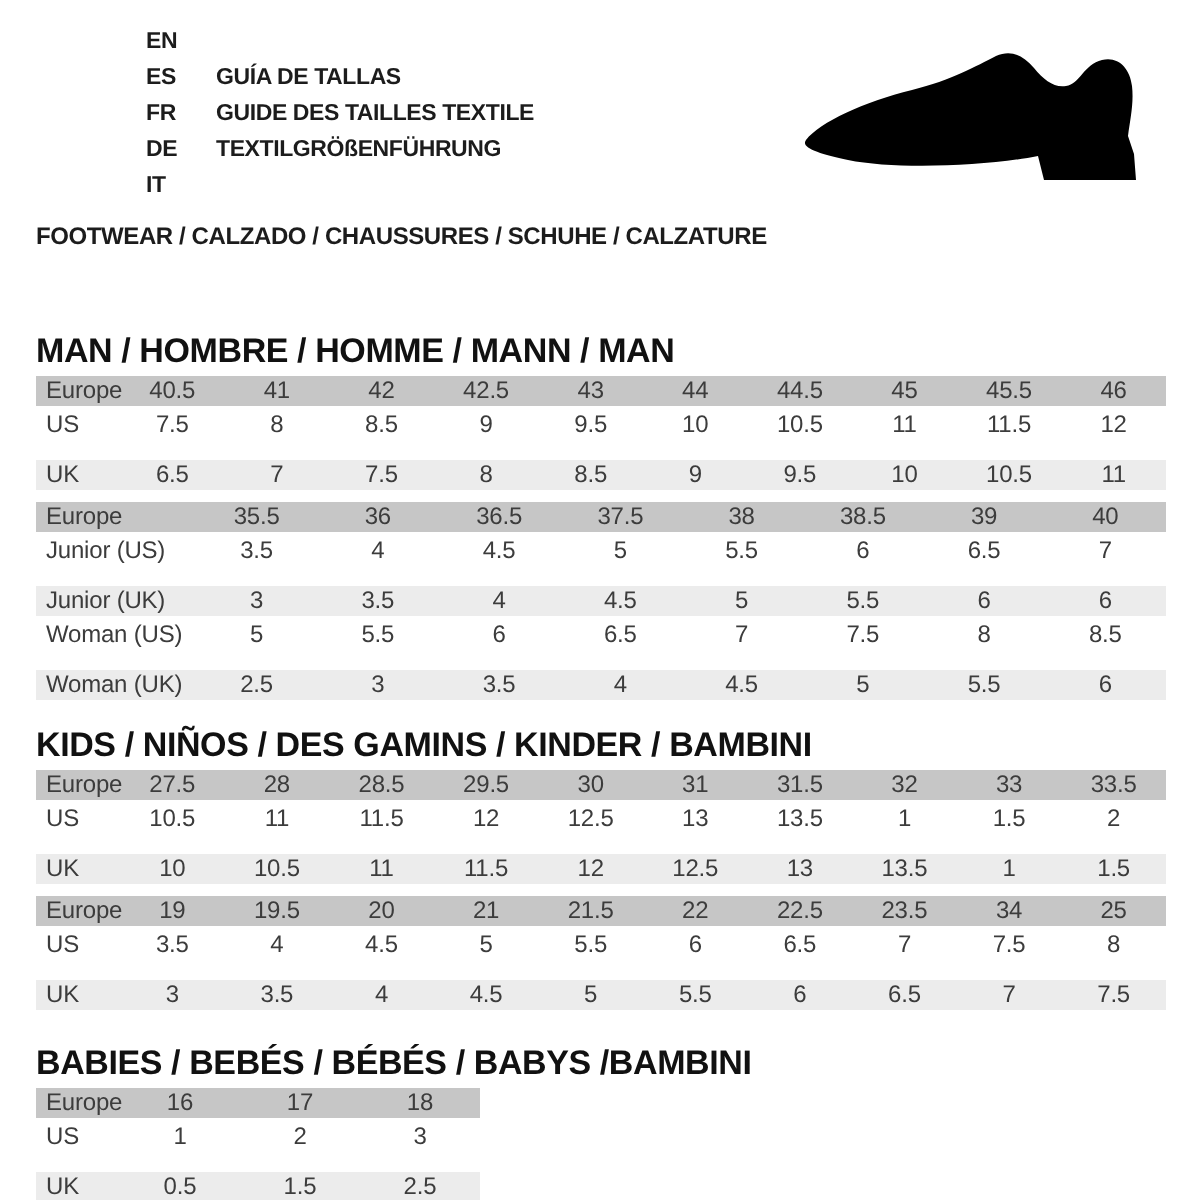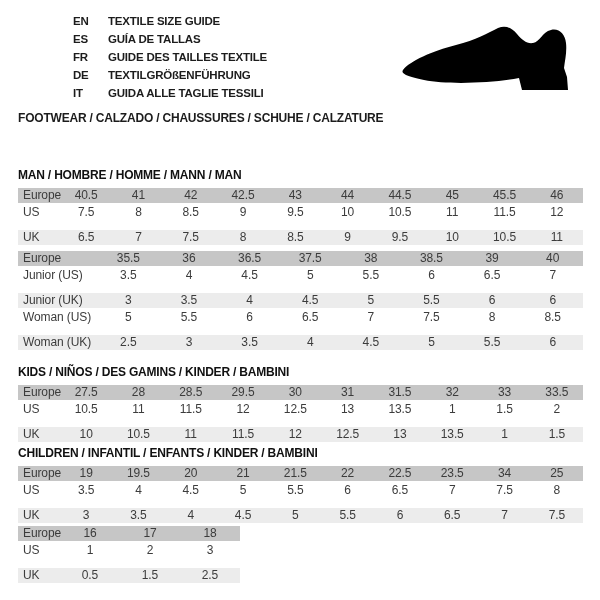--- a/index.html
+++ b/index.html
@@ -29,58 +29,56 @@
 
   
   .table-section{position:absolute;left:18px;width:565px;}
   .s-man{top:170px;}
   .s-junior{top:251px;}
   .s-kids{top:367px;}
   .s-children{top:448px;}
   .s-babies{top:526px;width:222px;}
 
   .ttitle{
-    font-size:12px;font-weight:bold;letter-spacing:-0.2px;color:#111;
+    font-size:17px;font-weight:bold;letter-spacing:-0.2px;color:#111;
     line-height:11px;height:11px;margin-bottom:7px;white-space:nowrap;
   }
   .trow{
     display:flex;height:15px;line-height:15px;margin-bottom:2px;
     font-size:12px;color:var(--celltext,#3c3c3c);letter-spacing:-0.1px;
   }
   .trow.hdr{background:var(--hdr,#c6c6c6);}
   .trow.alt{background:var(--alt,#ececec);margin-top:10px;}
   .tlabel{flex:0 0 42px;width:42px;padding-left:5px;box-sizing:border-box;white-space:nowrap;}
   .s-junior .tlabel{flex:0 0 80px;width:80px;}
   .tcell{flex:1 1 0;text-align:center;}
 </style>
 </head>
 <body style="--hdr: #c6c6c6; --alt: #ececec; --celltext: #3c3c3c; --shoe: #000000;">
 
 <div class="page">
 
   <div class="lang-block">
     <div class="lang-row">
       <span class="lang-code">EN</span>
-      <span class="lang-label">TEXTILE SIZE GUIDE</span>
     </div>
     <div class="lang-row">
       <span class="lang-code">ES</span>
       <span class="lang-label">GUÍA DE TALLAS</span>
     </div>
     <div class="lang-row">
       <span class="lang-code">FR</span>
       <span class="lang-label">GUIDE DES TAILLES TEXTILE</span>
     </div>
     <div class="lang-row">
       <span class="lang-code">DE</span>
       <span class="lang-label">TEXTILGRÖßENFÜHRUNG</span>
     </div>
     <div class="lang-row">
       <span class="lang-code">IT</span>
-      <span class="lang-label">GUIDA ALLE TAGLIE TESSILI</span>
     </div>
   </div>
 
   <div class="category-line">FOOTWEAR / CALZADO / CHAUSSURES / SCHUHE / CALZATURE</div>
 
   <div class="shoe">
     <svg viewBox="0 0 178 73" xmlns="http://www.w3.org/2000/svg" aria-hidden="true">
       <path fill="currentColor" d="
         M 5 48
         C 12 39 34 29 58 23
@@ -236,21 +234,20 @@
           <div class="tcell">11.5</div>
           <div class="tcell">12</div>
           <div class="tcell">12.5</div>
           <div class="tcell">13</div>
           <div class="tcell">13.5</div>
           <div class="tcell">1</div>
           <div class="tcell">1.5</div>
         </div>
       </section>
     <section class="table-section s-children">
-        <div class="ttitle">CHILDREN / INFANTIL / ENFANTS / KINDER / BAMBINI</div>
         <div class="trow hdr">
           <div class="tlabel">Europe</div>
           <div class="tcell">19</div>
           <div class="tcell">19.5</div>
           <div class="tcell">20</div>
           <div class="tcell">21</div>
           <div class="tcell">21.5</div>
           <div class="tcell">22</div>
           <div class="tcell">22.5</div>
           <div class="tcell">23.5</div>
@@ -278,20 +275,21 @@
           <div class="tcell">4.5</div>
           <div class="tcell">5</div>
           <div class="tcell">5.5</div>
           <div class="tcell">6</div>
           <div class="tcell">6.5</div>
           <div class="tcell">7</div>
           <div class="tcell">7.5</div>
         </div>
       </section>
     <section class="table-section s-babies">
+        <div class="ttitle">BABIES / BEBÉS / BÉBÉS / BABYS /BAMBINI</div>
         <div class="trow hdr">
           <div class="tlabel">Europe</div>
           <div class="tcell">16</div>
           <div class="tcell">17</div>
           <div class="tcell">18</div>
         </div>
         <div class="trow">
           <div class="tlabel">US</div>
           <div class="tcell">1</div>
           <div class="tcell">2</div>

